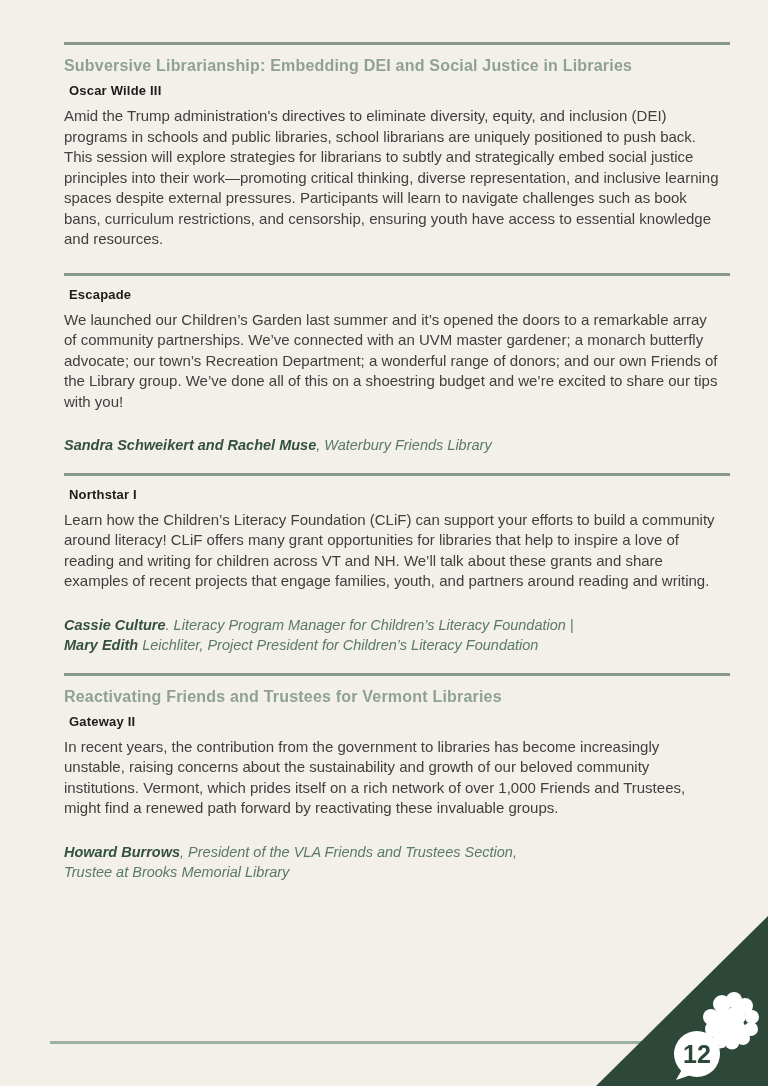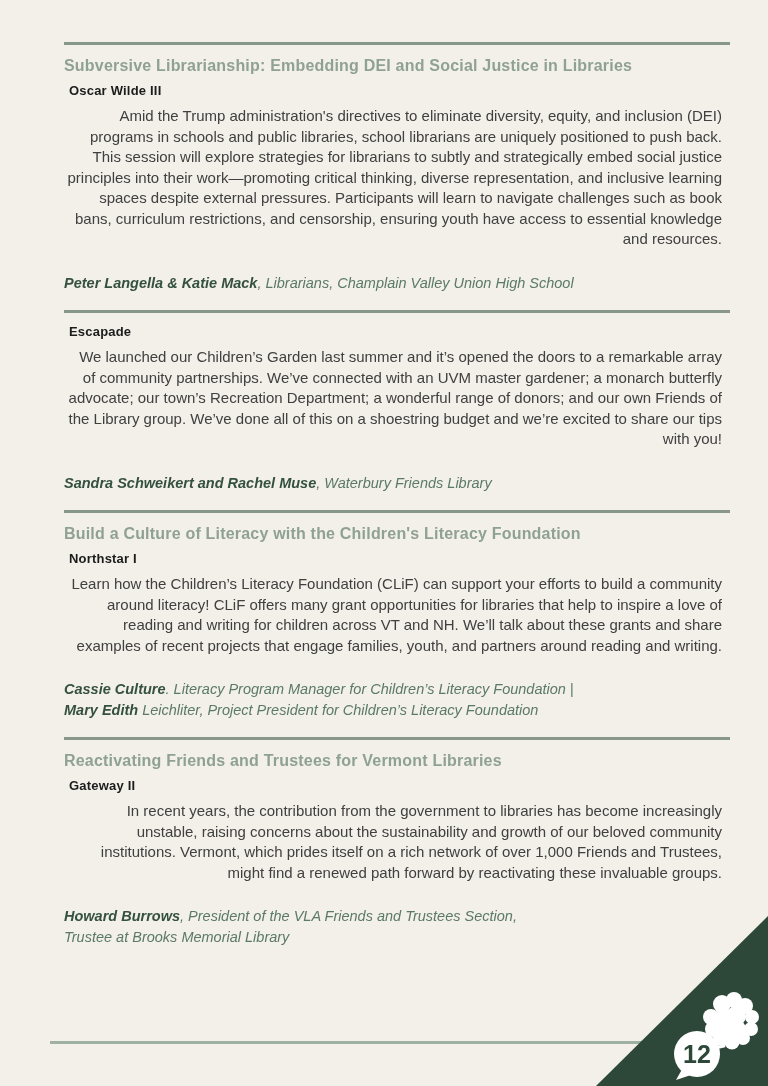--- a/index.html
+++ b/index.html
@@ -16,21 +16,21 @@
     margin: 0 0 8px 0;
     font-size: 16px; line-height: 19px;
     font-weight: bold; color: #8fa193; letter-spacing: 0.2px;
   }
   .room {
     margin: 0 0 8px 5px;
     font-size: 13px; font-weight: bold; color: #1c1c1c; letter-spacing: 0.2px;
   }
   .desc {
     margin: 0 8px 23px 0;
-    font-size: 15px; line-height: 20.5px; color: #404040; text-align: right;
+    font-size: 15px; line-height: 20.5px; color: #404040;
   }
   .presenters {
     margin: 0 0 17px 0;
     font-size: 14.5px; line-height: 20.5px;
     font-style: italic; color: #5b7a66;
   }
   .p-bold { font-weight: bold; color: #34503f; }
   .footer-rule {
     position: absolute; left: 50px; top: 1041px; width: 666px;
     border: none; border-top: 3px solid #9fb1a2; margin: 0; z-index: 1;
@@ -46,29 +46,27 @@
 </style>
 </head>
 <body>
 
 <div class="content">
 
   <hr class="rule">
   <h2 class="session-title">Subversive Librarianship: Embedding DEI and Social Justice in Libraries</h2>
   <div class="room">Oscar Wilde III</div>
   <p class="desc">Amid the Trump administration's directives to eliminate diversity, equity, and inclusion (DEI) programs in schools and public libraries, school librarians are uniquely positioned to push back. This session will explore strategies for librarians to subtly and strategically embed social justice principles into their work—promoting critical thinking, diverse representation, and inclusive learning spaces despite external pressures. Participants will learn to navigate challenges such as book bans, curriculum restrictions, and censorship, ensuring youth have access to essential knowledge and resources.</p>
-  <p class="presenters"><span class="p-bold">Peter Langella &amp; Katie Mack</span><span>, Librarians, Champlain Valley Union High School</span></p>
 
   <hr class="rule">
   <div class="room">Escapade</div>
   <p class="desc">We launched our Children’s Garden last summer and it’s opened the doors to a remarkable array of community partnerships. We’ve connected with an UVM master gardener; a monarch butterfly advocate; our town’s Recreation Department; a wonderful range of donors; and our own Friends of the Library group. We’ve done all of this on a shoestring budget and we’re excited to share our tips with you!</p>
   <p class="presenters"><span class="p-bold">Sandra Schweikert and Rachel Muse</span><span>, Waterbury Friends Library</span></p>
 
   <hr class="rule">
-  <h2 class="session-title">Build a Culture of Literacy with the Children's Literacy Foundation</h2>
   <div class="room">Northstar I</div>
   <p class="desc">Learn how the Children’s Literacy Foundation (CLiF) can support your efforts to build a community around literacy! CLiF offers many grant opportunities for libraries that help to inspire a love of reading and writing for children across VT and NH. We’ll talk about these grants and share examples of recent projects that engage families, youth, and partners around reading and writing.</p>
   <p class="presenters"><span class="p-bold">Cassie Culture</span><span>. Literacy Program Manager for Children’s Literacy Foundation |</span><br><span class="p-bold">Mary Edith</span><span> Leichliter, Project President for Children’s Literacy Foundation</span></p>
 
   <hr class="rule">
   <h2 class="session-title">Reactivating Friends and Trustees for Vermont Libraries</h2>
   <div class="room">Gateway II</div>
   <p class="desc">In recent years, the contribution from the government to libraries has become increasingly unstable, raising concerns about the sustainability and growth of our beloved community institutions. Vermont, which prides itself on a rich network of over 1,000 Friends and Trustees, might find a renewed path forward by reactivating these invaluable groups.</p>
   <p class="presenters"><span class="p-bold">Howard Burrows</span><span>, President of the VLA Friends and Trustees Section,</span><br><span class="p-bold"></span><span>Trustee at Brooks Memorial Library</span></p>
 

